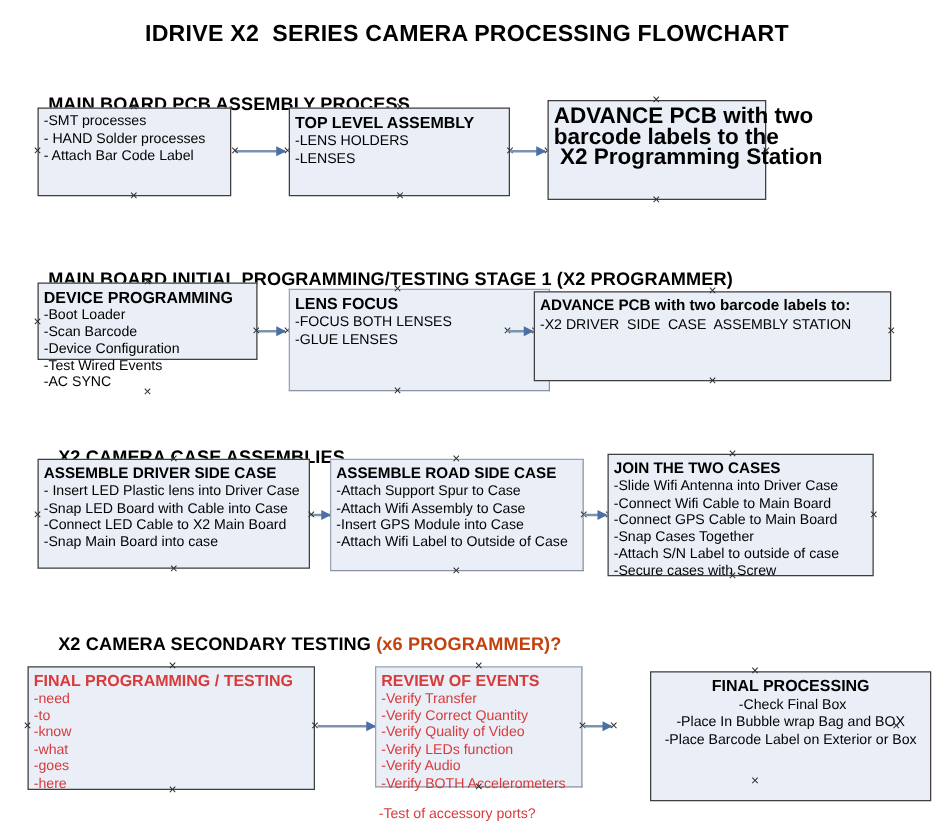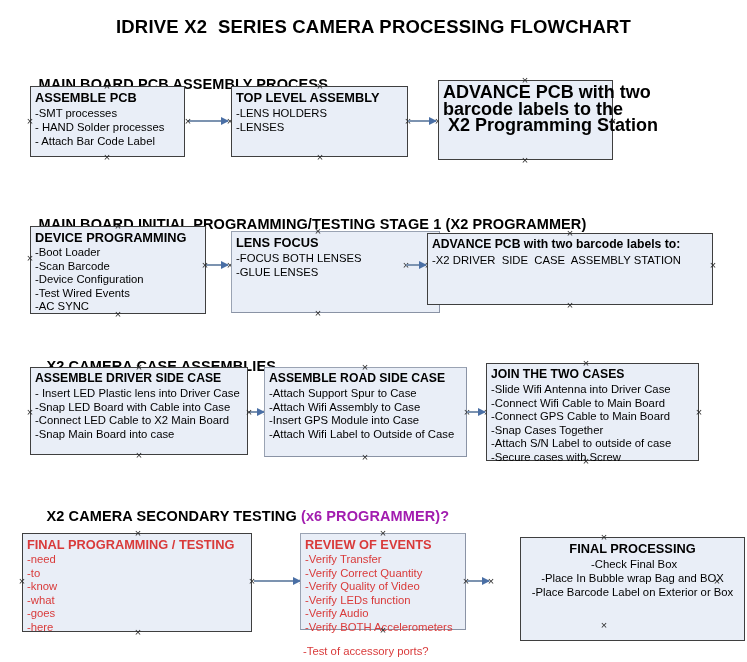--- a/index.html
+++ b/index.html
@@ -35,21 +35,21 @@
 
   
   .section-head {
     position: absolute;
     font-size: 14.5px;
     font-weight: bold;
     white-space: pre;
     letter-spacing: 0.1px;
   }
   .section-head .accent {
-    color: #a21caf;
+    color: #c2410c;
   }
 
   
   .node {
     position: absolute;
     background: #e9eef7;
     border: 1.4px solid #3f3f3f;
     box-sizing: border-box;
   }
   .node.soft {
@@ -140,21 +140,20 @@
 <div id="canvas">
 
   <div class="doc-title">IDRIVE X2  SERIES CAMERA PROCESSING FLOWCHART</div>
 
   <div class="section-head" style="left:22px; top:60px;">
     <span>MAIN BOARD PCB ASSEMBLY PROCESS</span>
   </div>
 
   <div class="node" style="left:30px; top:86px; width:155px; height:71px;">
     <div class="node-body">
-      <div class="node-title">ASSEMBLE PCB</div>
       <div class="node-line">-SMT processes</div>
       <div class="node-line">- HAND Solder processes</div>
       <div class="node-line">- Attach Bar Code Label</div>
     </div>
   </div>
   <div class="handle" style="left:107px; top:86px;"></div>
   <div class="handle" style="left:107px; top:157px;"></div>
   <div class="handle" style="left:30px; top:121px;"></div>
 
   <div class="conn" style="left:188px; top:120px; width:40px;"></div>
@@ -183,21 +182,21 @@
     </div>
   </div>
   <div class="handle" style="left:525px; top:80px;"></div>
   <div class="handle" style="left:525px; top:160px;"></div>
   <div class="handle" style="left:613px; top:121px;"></div>
 
   <div class="section-head" style="left:22px; top:200px;">
     <span>MAIN BOARD INITIAL PROGRAMMING/TESTING STAGE 1 (X2 PROGRAMMER)</span>
   </div>
 
-  <div class="node" style="left:30px; top:226px; width:176px; height:88px;">
+  <div class="node" style="left:30px; top:226px; width:176px; height:62px;">
     <div class="node-body">
       <div class="node-title">DEVICE PROGRAMMING</div>
       <div class="node-line tight">-Boot Loader</div>
       <div class="node-line tight">-Scan Barcode</div>
       <div class="node-line tight">-Device Configuration</div>
       <div class="node-line tight">-Test Wired Events</div>
       <div class="node-line tight">-AC SYNC</div>
     </div>
   </div>
   <div class="handle" style="left:118px; top:226px;"></div>

